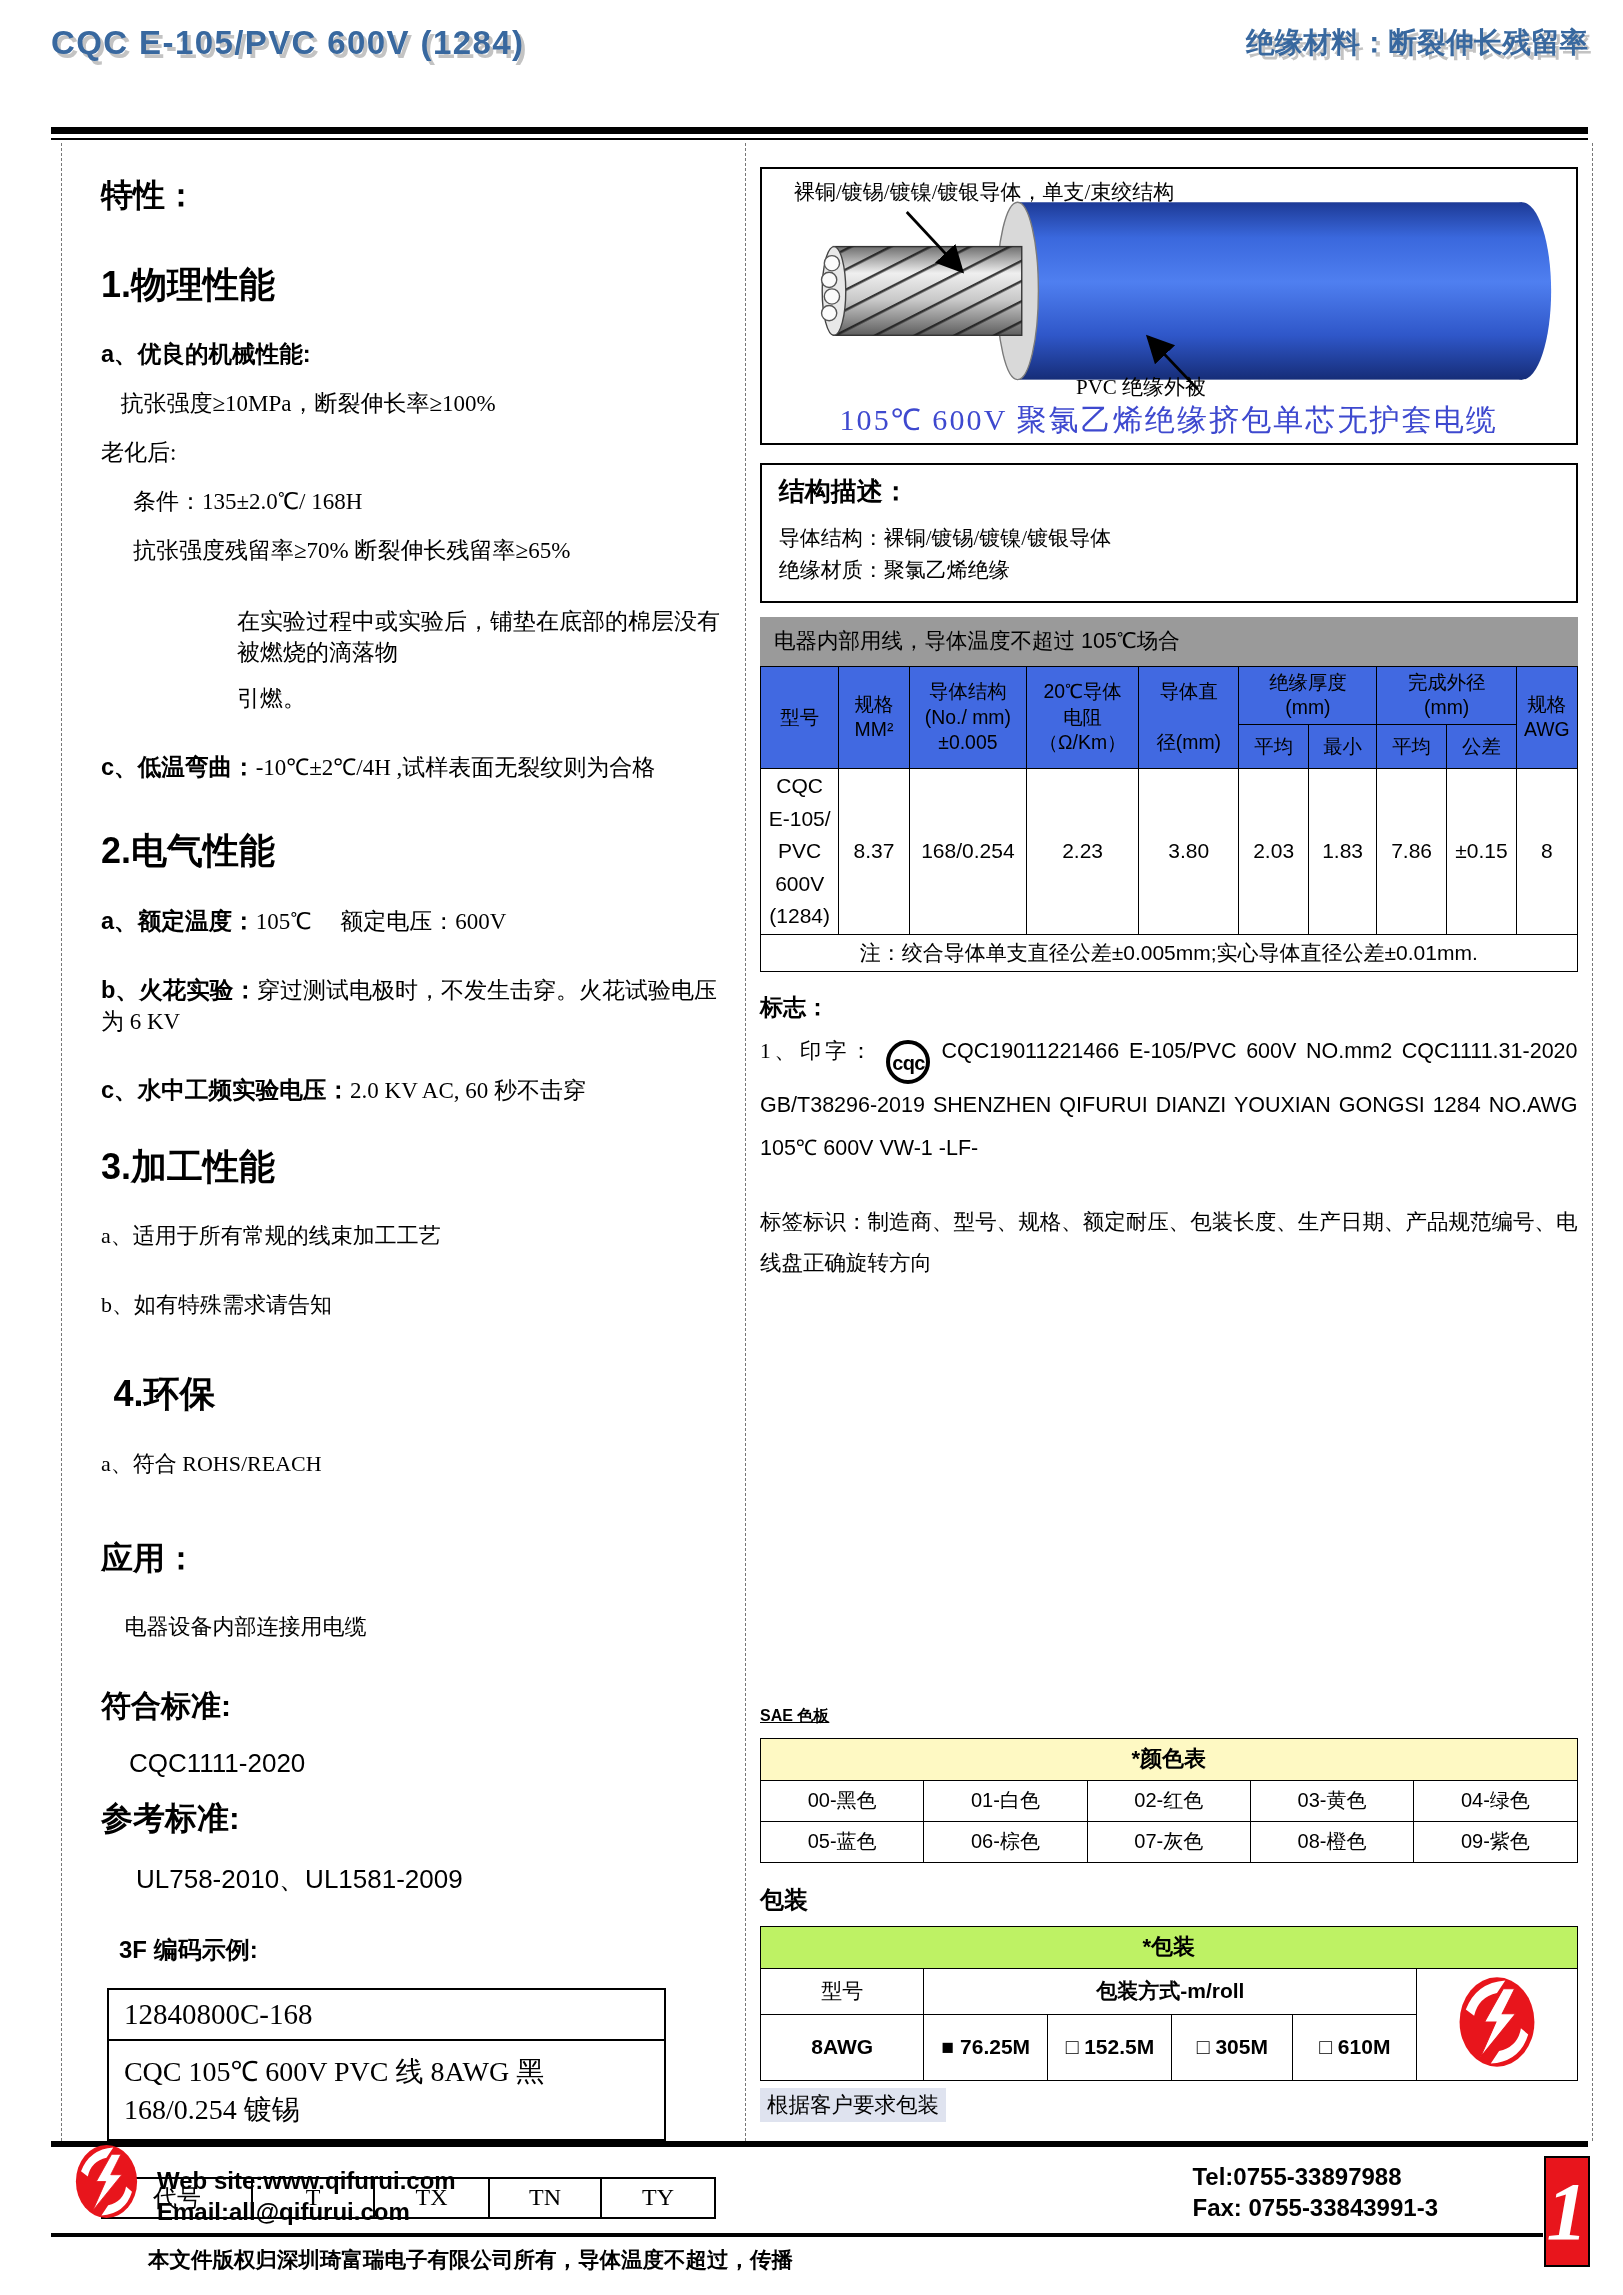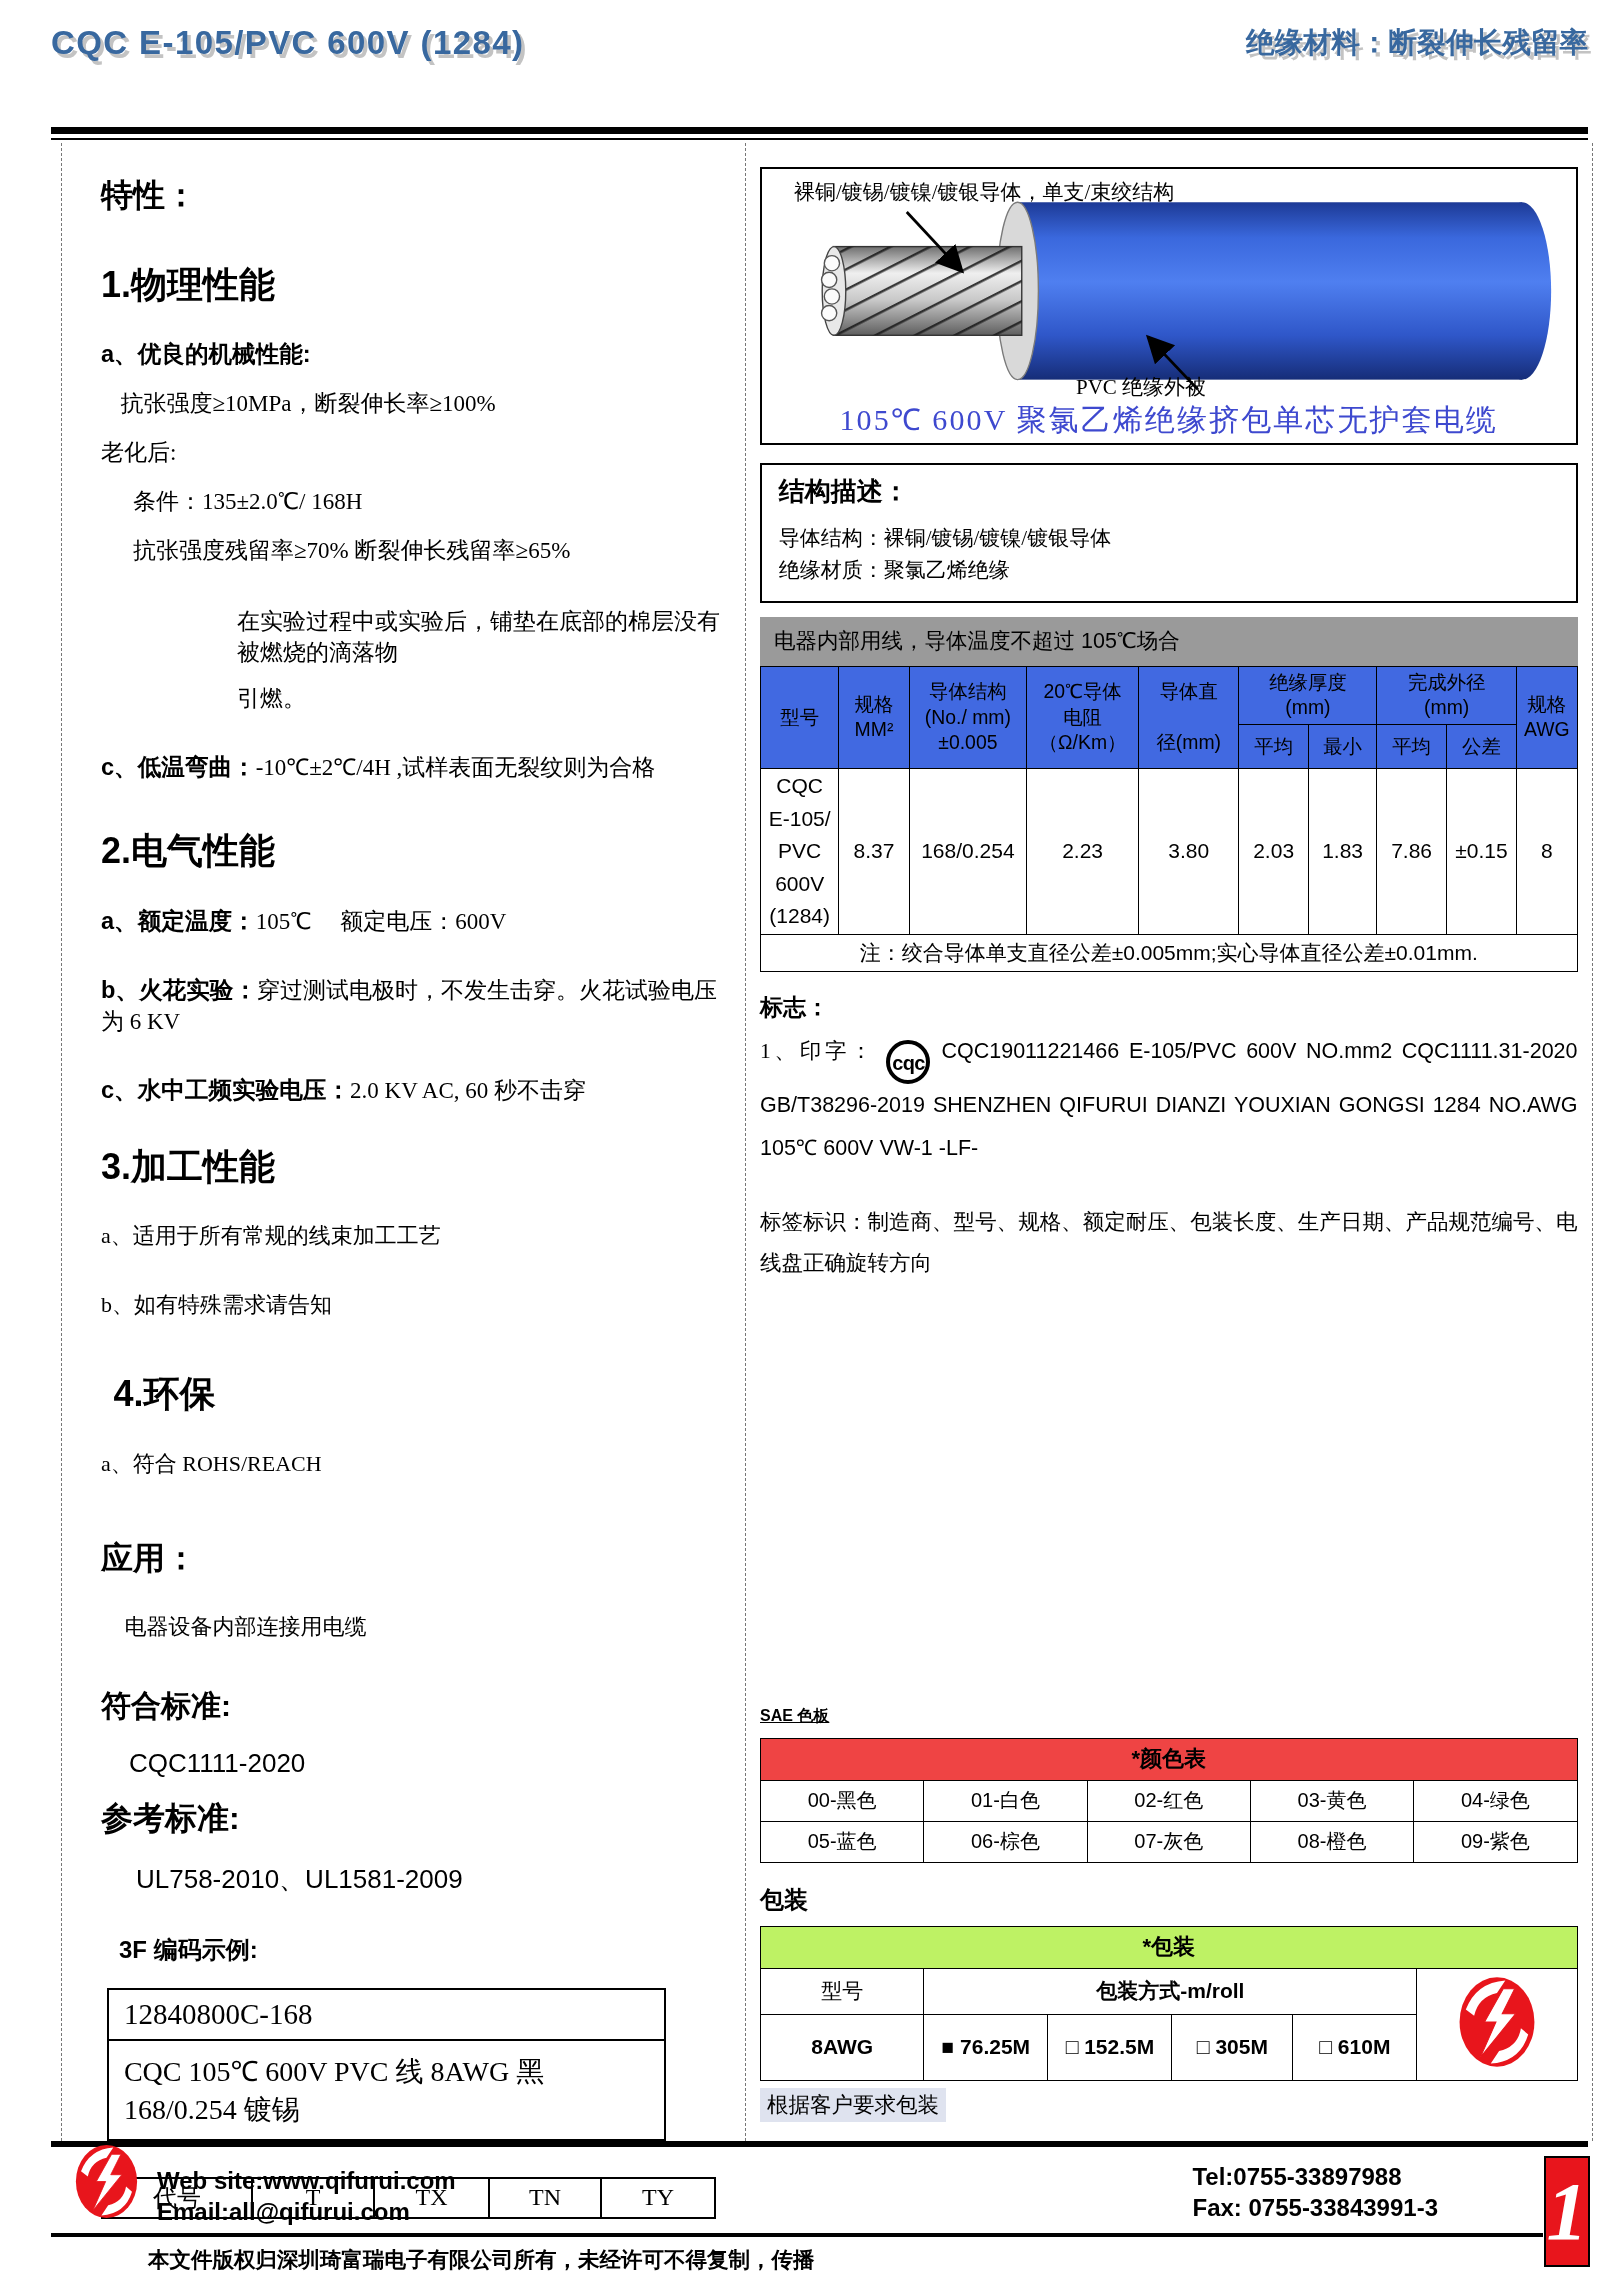--- a/index.html
+++ b/index.html
@@ -66,21 +66,21 @@
   .marking{margin-top:19.4px;}
   .mark-title{font-family:"Liberation Sans",sans-serif;font-weight:bold;font-size:23px;margin:0 0 7px;}
   .mark-para{font-family:"Liberation Sans",sans-serif;font-size:21.5px;line-height:2.0;text-align:justify;}
   .mark-prefix{font-family:"Liberation Serif",serif;font-size:21.5px;}
   .cqc-badge{display:inline-block;width:44px;height:44px;border:4.2px solid #000;border-radius:50%;
       text-align:center;line-height:39px;font-family:"Liberation Sans",sans-serif;font-weight:bold;
       font-size:20px;letter-spacing:-0.7px;vertical-align:-12.5px;margin:0 11px;box-sizing:border-box;}
   .mark-label{font-size:21.5px;line-height:1.9;margin-top:32px;text-align:justify;}
   .sae-title{font-family:"Liberation Sans",sans-serif;font-weight:bold;font-size:16px;margin:422px 0 11px;text-decoration:underline;}
   table.sae{width:100%;border-collapse:collapse;table-layout:fixed;}
-  table.sae th{background:#ef4444;border:1.4px solid #000;font-family:"Liberation Sans",sans-serif;
+  table.sae th{background:#fef9c3;border:1.4px solid #000;font-family:"Liberation Sans",sans-serif;
       font-size:22px;font-weight:bold;height:39px;}
   table.sae td{border:1.4px solid #000;text-align:center;font-family:"Liberation Sans",sans-serif;
       font-size:20px;height:38px;}
   .pack-title{font-family:Liberation Mono, monospace;font-weight:bold;font-size:24px;margin:21px 0 9.7px;}
   table.pack{width:100%;border-collapse:collapse;table-layout:fixed;}
   table.pack th{background:#bef264;border:1.4px solid #000;font-family:"Liberation Sans",sans-serif;
       font-size:22px;font-weight:bold;height:39px;}
   table.pack td{border:1.4px solid #000;text-align:center;font-family:"Liberation Sans",sans-serif;
       font-size:21px;}
   tr.packr1{height:43px;} tr.packr2{height:61px;}
@@ -383,17 +383,17 @@
   </div>
   <div class="f-left">
     <div>Web site:www.qifurui.com</div>
     <div>Email:all@qifurui.com</div>
   </div>
   <div class="f-right">
     <div>Tel:0755-33897988</div>
     <div>Fax: 0755-33843991-3</div>
   </div>
   <div class="f-rule2"></div>
-  <div class="f-copy">本文件版权归深圳琦富瑞电子有限公司所有，未经许可不得复制，传播</div>
+  <div class="f-copy">本文件版权归深圳琦富瑞电子有限公司所有，导体温度不超过，传播</div>
   <div class="page-num">1</div>
 
 </div>
 
 
 </body></html>

